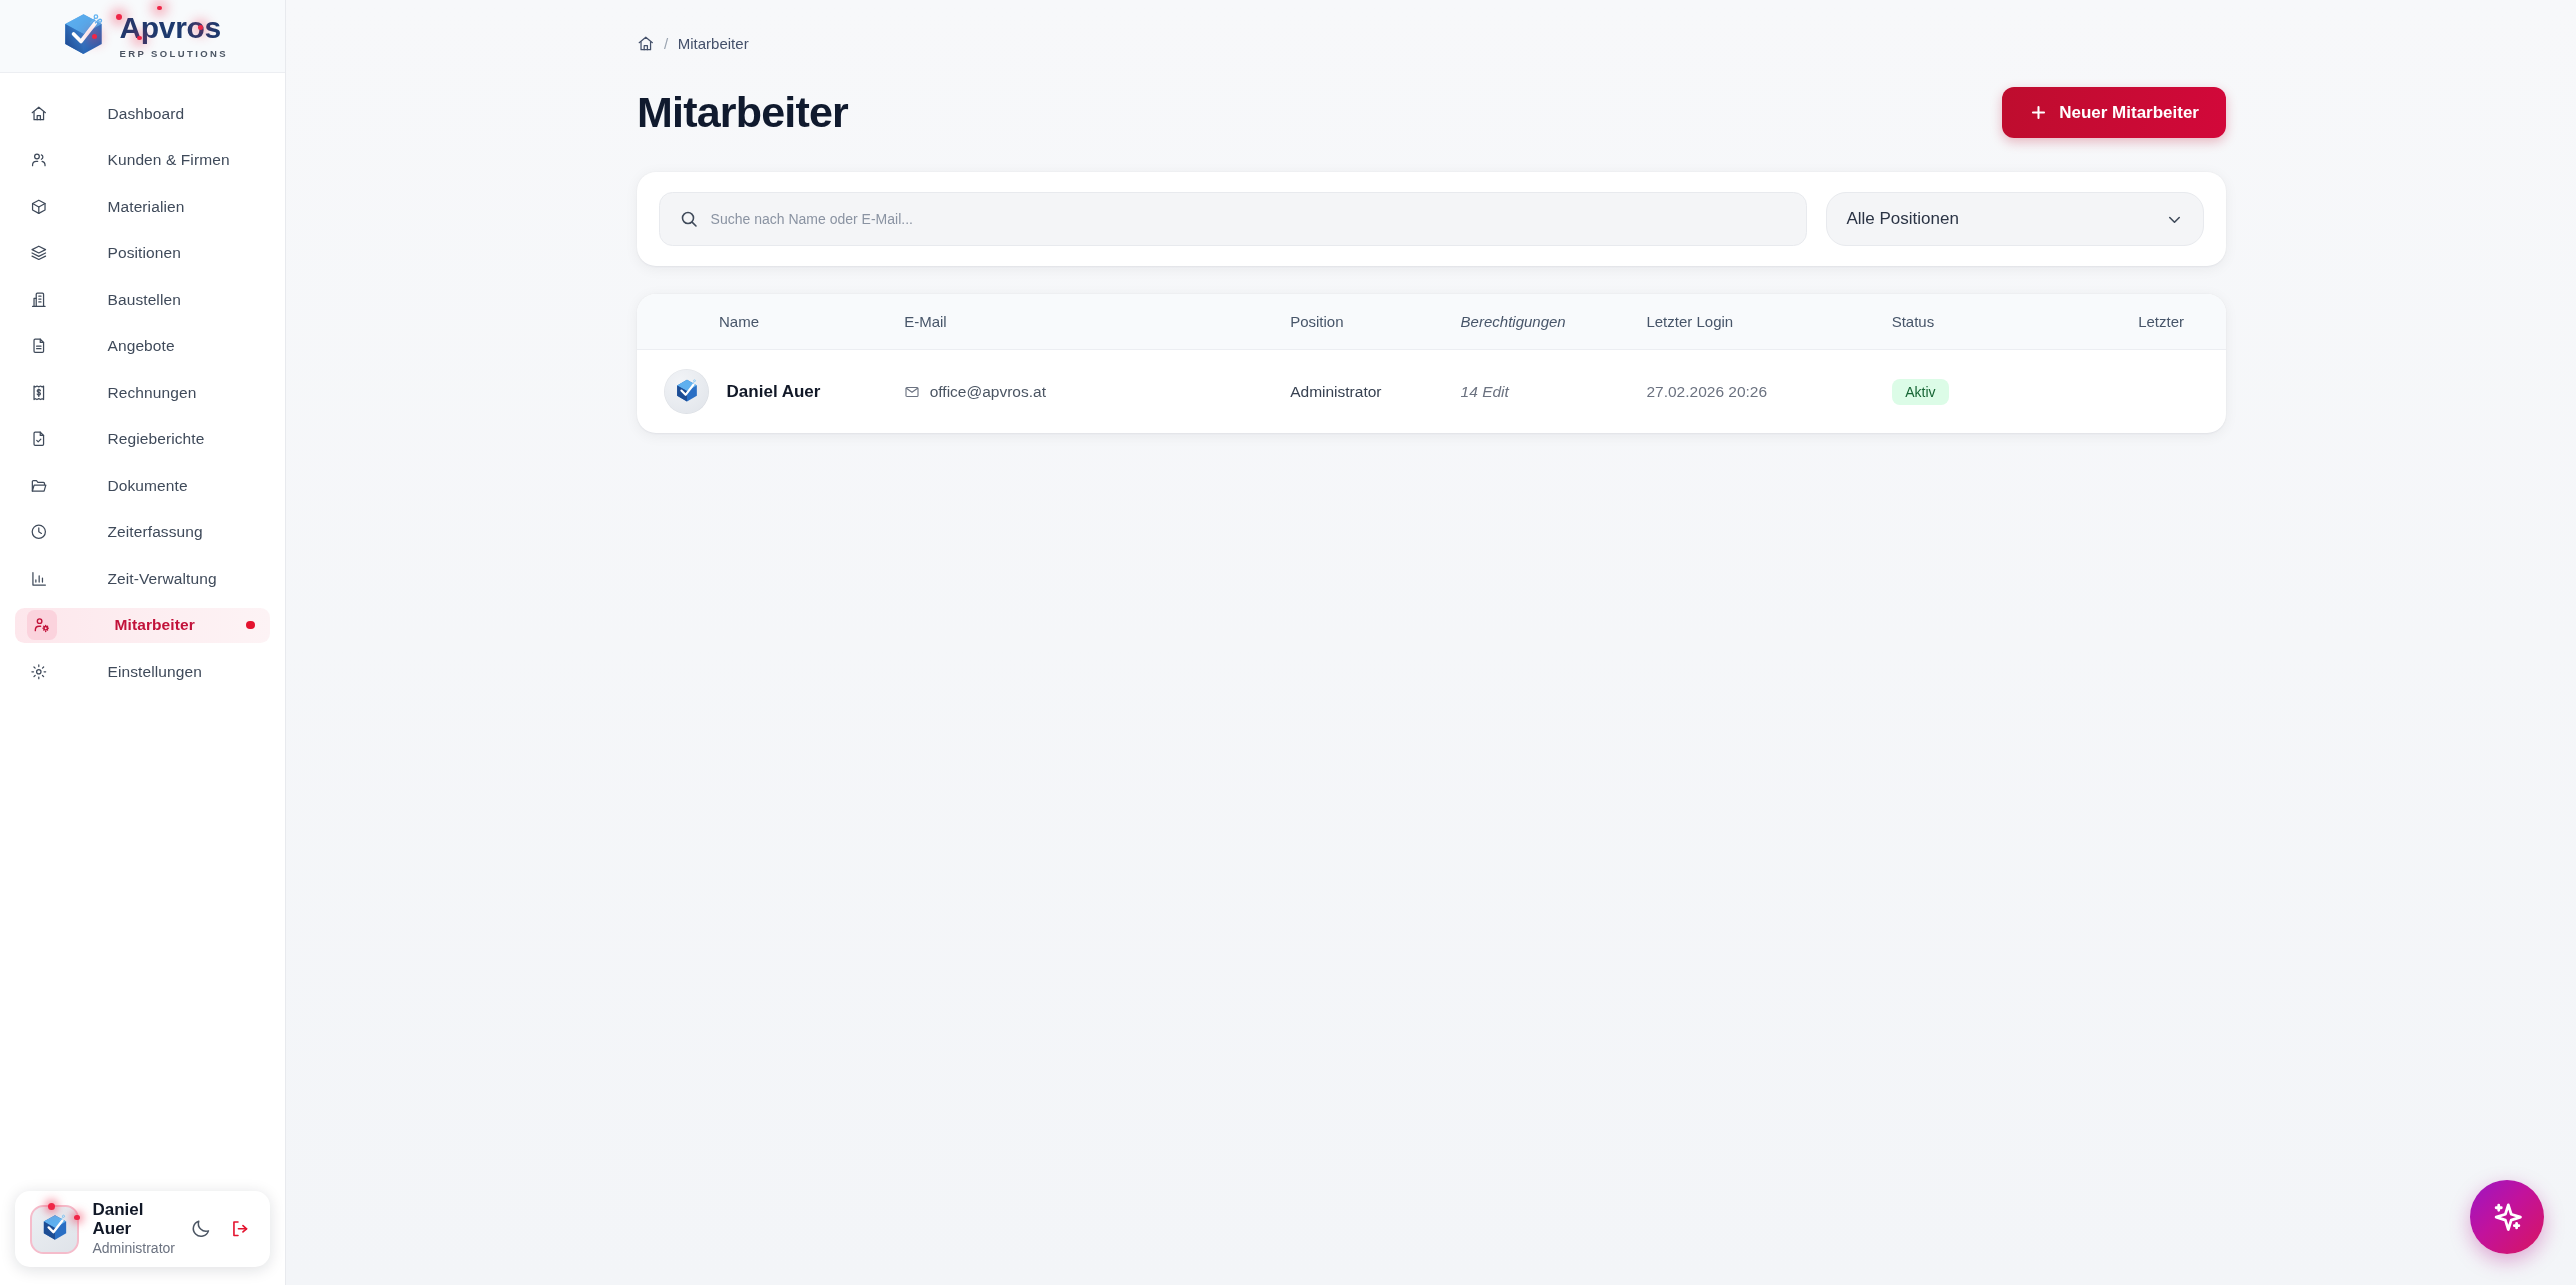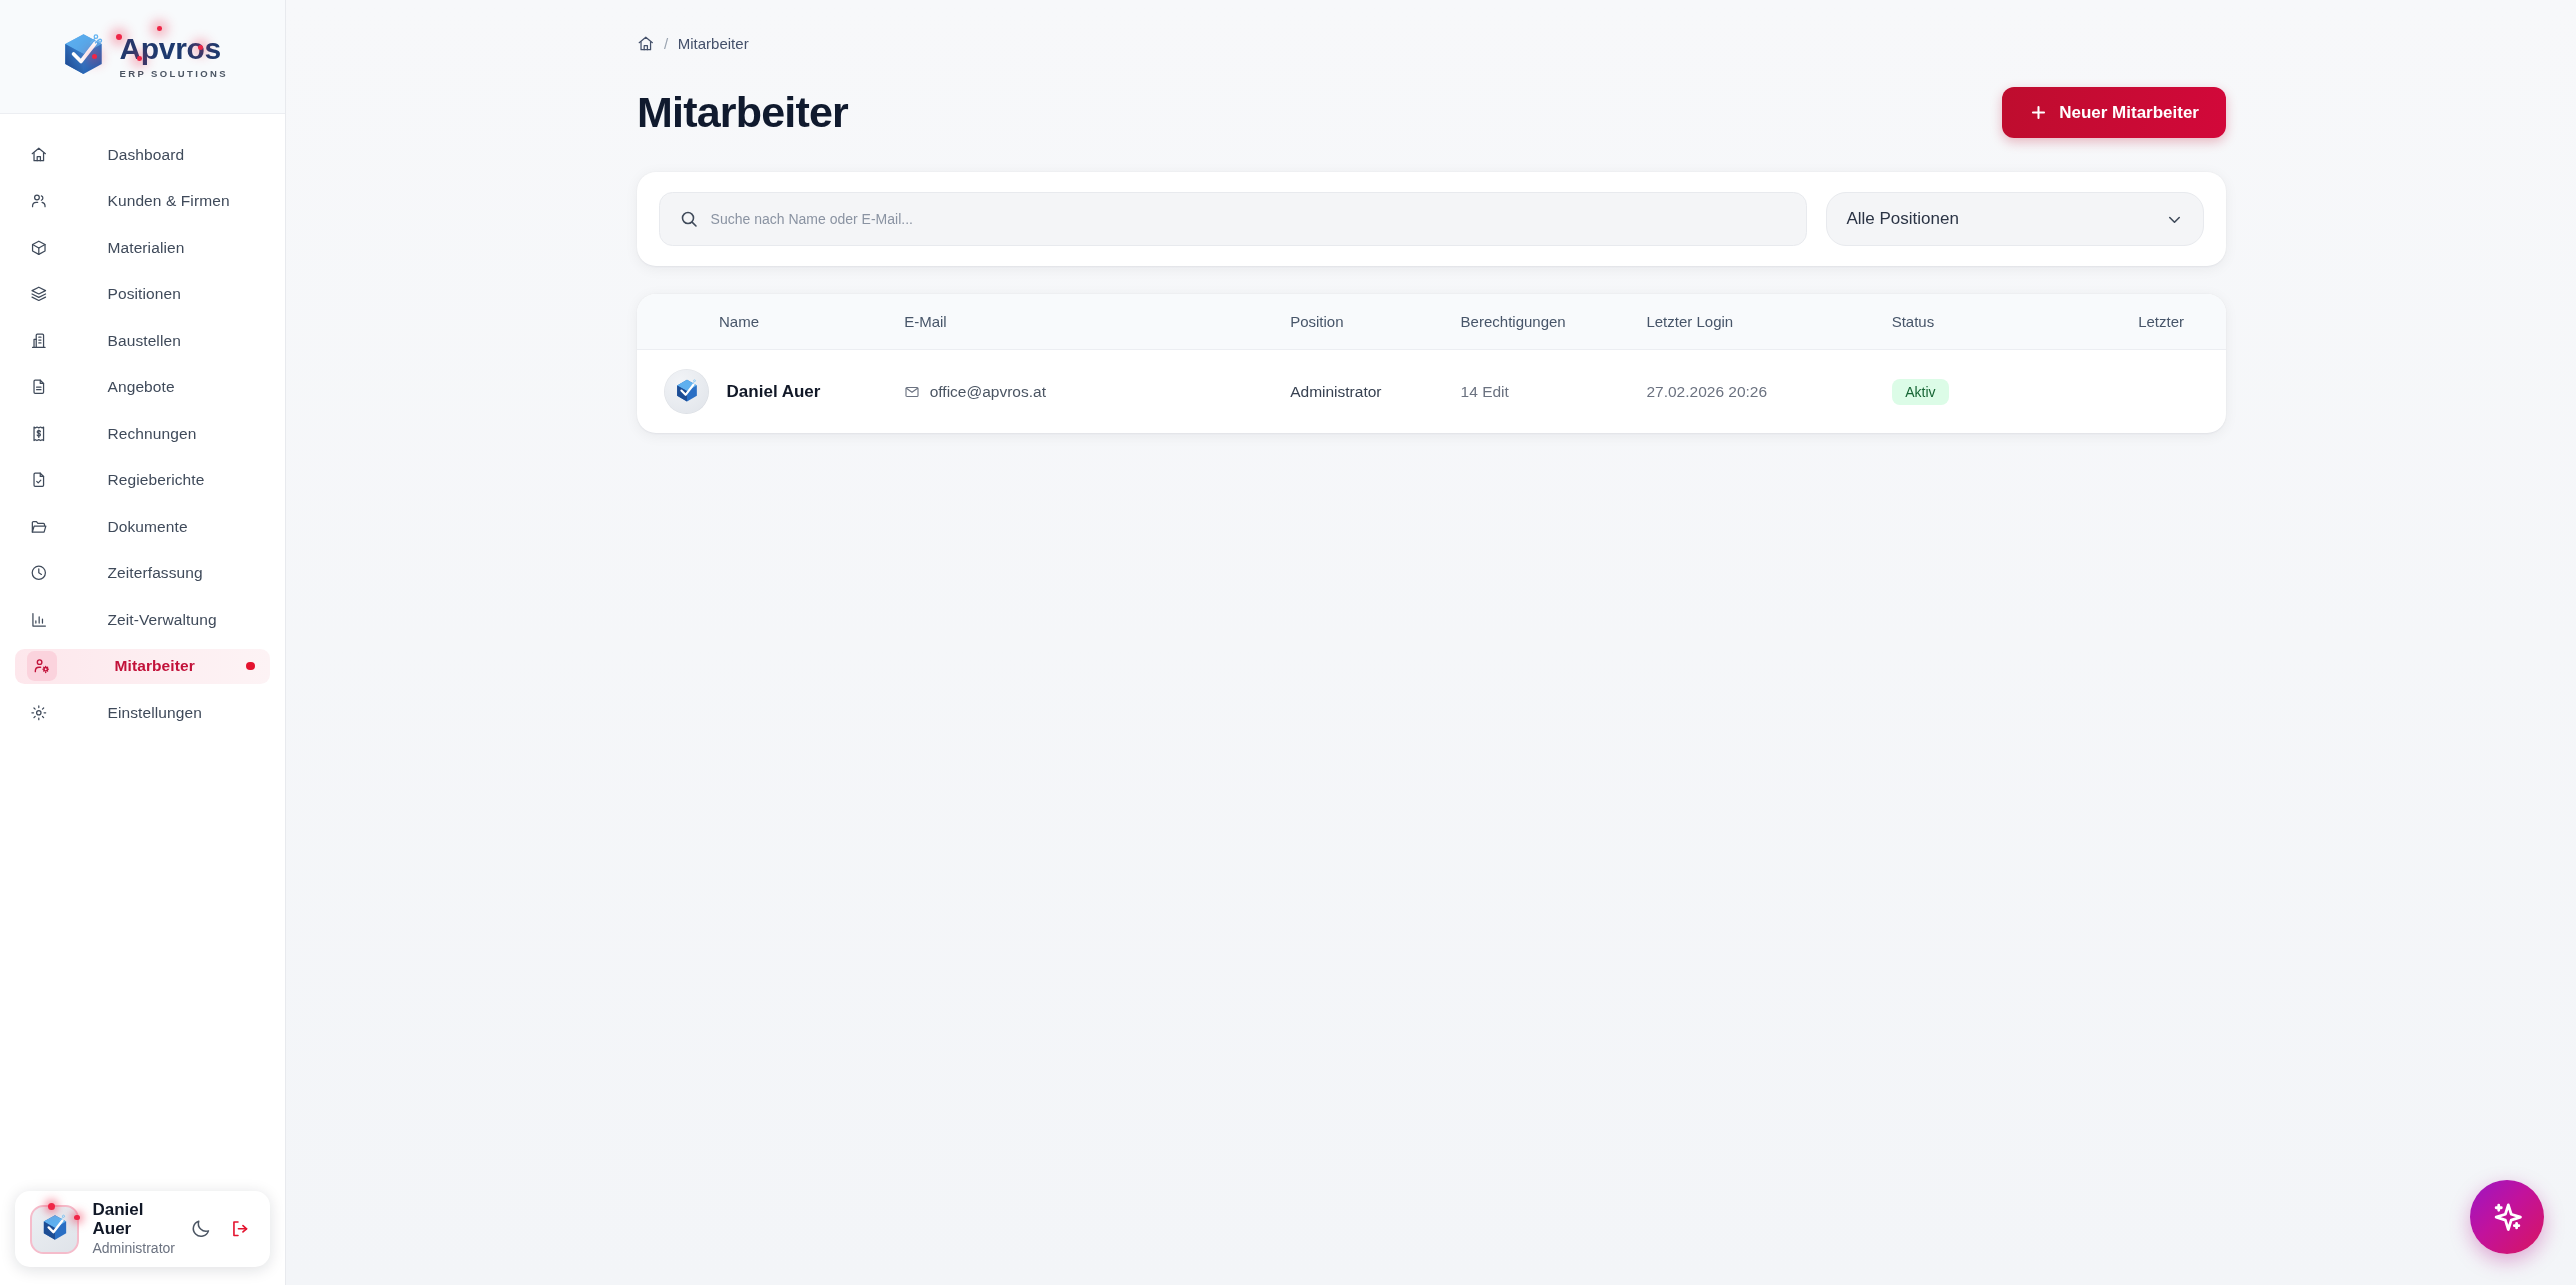--- a/index.html
+++ b/index.html
@@ -25,21 +25,21 @@
     height: 1286px;
     background: #ffffff;
     border-right: 1.4px solid #e8eaee;
     display: flex;
     flex-direction: column;
     flex: 0 0 286px;
     position: relative;
   }
 
   .logo-area {
-    height: 114px;
+    height: 73px;
     background: #f8fafc;
     border-bottom: 1.4px solid #eceef2;
     display: flex;
     align-items: center;
     justify-content: center;
     position: relative;
     overflow: hidden;
   }
   .logo-wrap {
     display: flex;
@@ -270,21 +270,21 @@
     font-weight: 400;
     color: #475569;
     padding: 19px 0;
     border-bottom: 1.4px solid #eceef2;
   }
   td { padding: 19px 0; font-size: 15.5px; color: #374151; vertical-align: middle; }
 
   .col-name   { width: 243px; padding-left: 82px !important; }
   .col-email  { width: 351px; }
   .col-pos    { width: 155px; }
-  .col-perm   { width: 169px; }
+  .col-perm   { width: 169px; font-style: italic; }
   .col-login  { width: 223px; }
   .col-status { width: 142px; }
   .col-act    { width: 162px; text-align: right; padding-right: 42px !important; }
 
   .name-cell { display: flex; align-items: center; gap: 17.6px; padding-left: 27px; }
   .row-avatar {
     width: 45px; height: 45px; border-radius: 50%;
     background: radial-gradient(circle at 35% 30%, #f2f4f7, #dfe3e9);
     display: flex; align-items: center; justify-content: center;
     flex: 0 0 45px;

